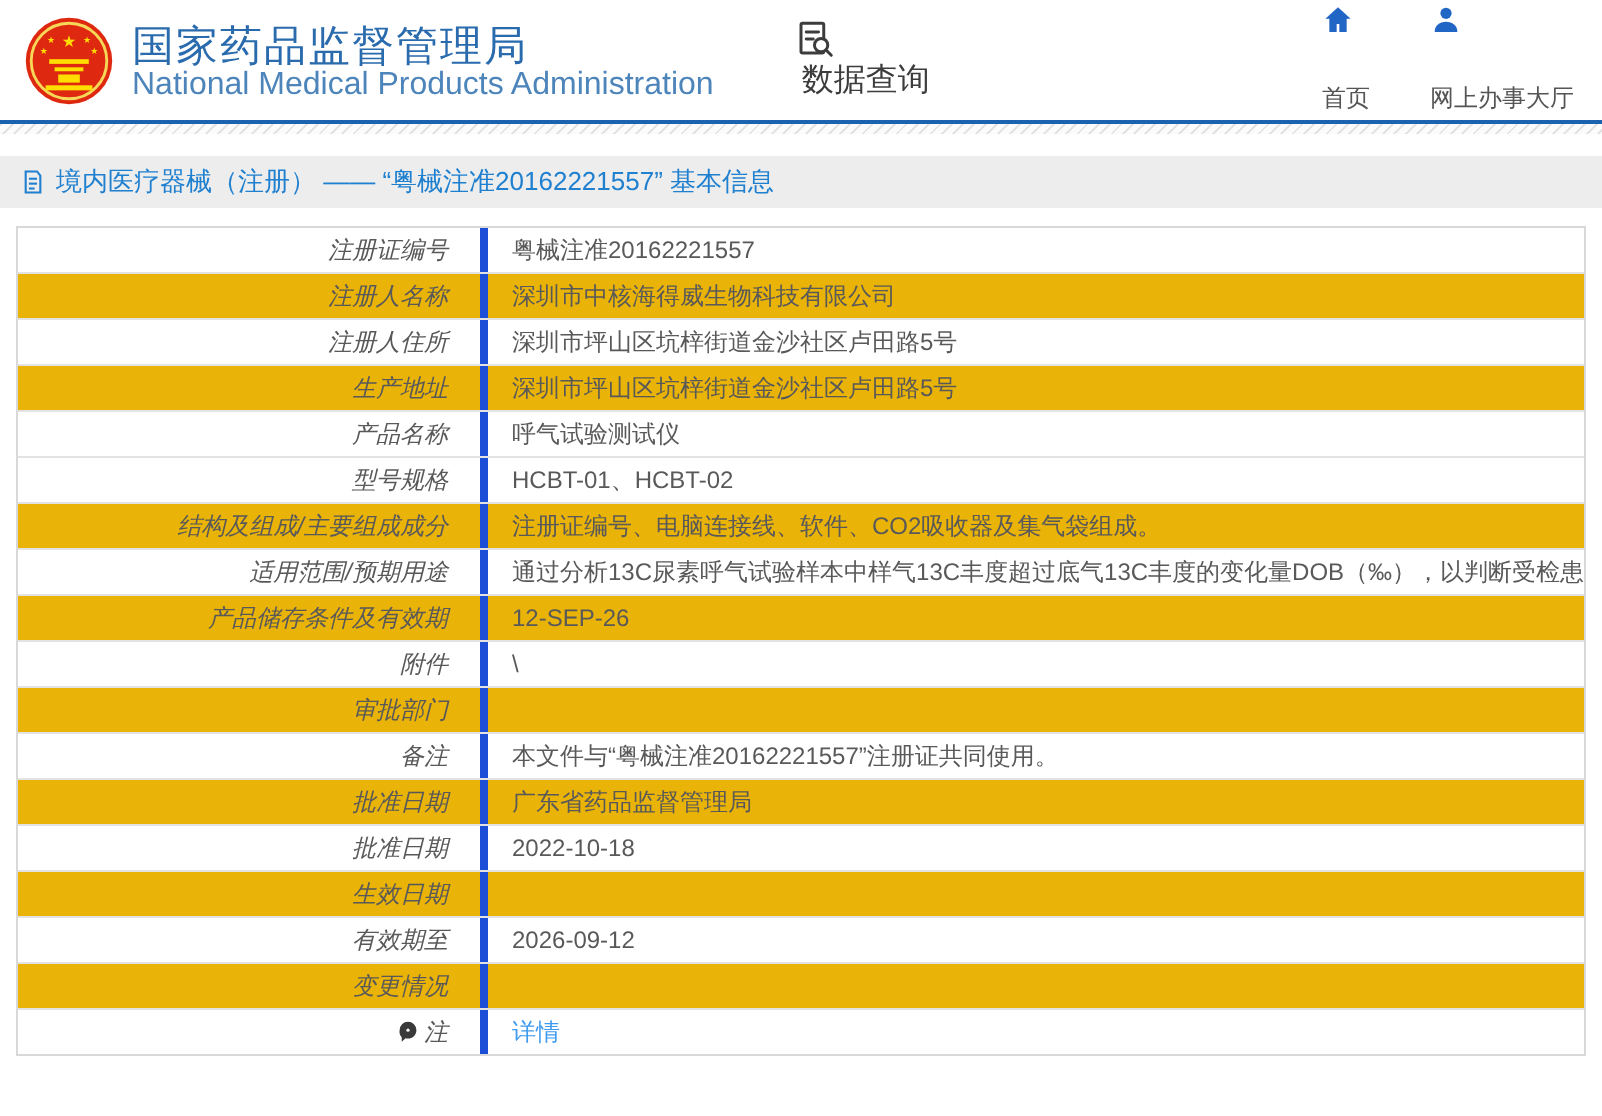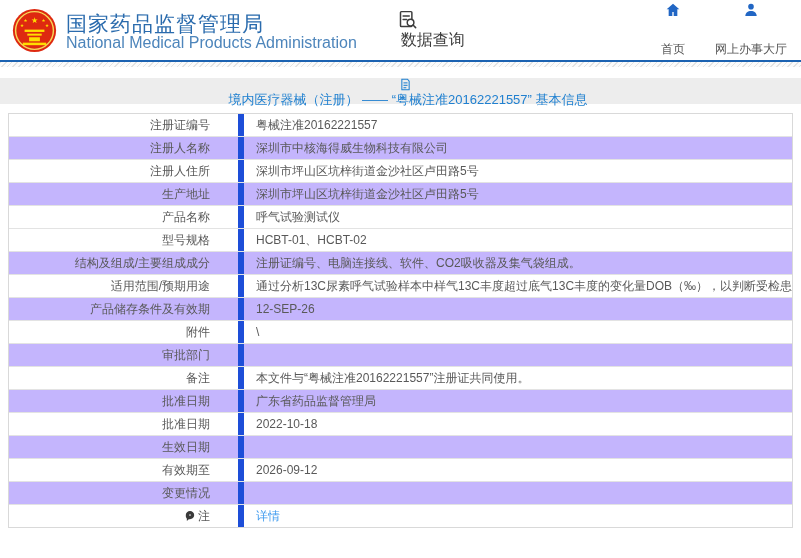--- a/index.html
+++ b/index.html
@@ -19,60 +19,59 @@
   .emblem { width: 45px; height: 45px; flex: 0 0 45px; }
   .brand-text { margin-left: 9px; }
   .site-title { font-size: 21px; font-weight: normal; color: #2a6bad; line-height: 25px; letter-spacing: 1px; }
   .site-subtitle { font-size: 16px; color: #4d85bb; line-height: 13px; text-align: right; }
 
   .section-link { display: flex; margin-left: 40px; cursor: pointer; flex-direction: column; }
   .section-link svg { width: 21px; height: 21px; }
   .section-label { font-size: 16px; color: #3c3c3c; margin-left: 4px; }
 
   .header-nav { margin-left: auto; display: flex; gap: 30px; }
-  .nav-item { display: flex; flex-direction: column; align-items: center; cursor: pointer; gap: 19px; }
+  .nav-item { display: flex; flex-direction: column; align-items: flex-start; cursor: pointer; gap: 19px; }
   .nav-item svg { width: 16px; height: 16px; }
   .nav-label { font-size: 12px; color: #555; margin-top: 4px; white-space: nowrap; }
 
   
   .stripe {
     height: 5px;
     background: repeating-linear-gradient(135deg, #e3e3e3 0px, #e3e3e3 1px, #fbfbfb 1px, #fbfbfb 4px);
   }
 
   
   .breadcrumb-bar {
     margin-top: 11px;
     height: 26px;
     background: #ededed;
     display: flex;
     align-items: center;
     padding-left: 10px;
-    flex-direction: column;
   }
   .breadcrumb-bar svg { width: 13px; height: 14px; flex: 0 0 13px; }
   .breadcrumb-text { font-size: 13px; color: #2080d0; margin-left: 5px; white-space: nowrap; }
 
   
   .info-table {
     margin: 9px 8px 0 8px;
     border: 1px solid #d9d9d9;
     background: #fff;
   }
   .row { display: flex; }
   .row + .row { border-top: 1px solid #e3e3e3; }
-  .row.alt { background: #c4b5fd; align-items: flex-end; }
+  .row.alt { background: #eab308; align-items: flex-end; }
   .cell { font-size: 12px; line-height: 22px; height: 22px; overflow: hidden; white-space: nowrap; }
   .cell.label {
     width: 235px; flex: 0 0 235px;
     text-align: right;
-    padding-right: 28px;
-    border-right: 6px solid #1d4ed8;
+    padding-right: 16px;
+    border-right: 4px solid #1d4ed8;
     color: #595959;
-    display: flex; justify-content: flex-end; align-items: center;
+    display: flex; justify-content: flex-end; align-items: center; font-style: italic;
   }
   .cell.label .note-ic { display: inline-flex; margin-right: 2px; }
   .cell.label .note-ic svg { width: 12px; height: 12px; }
   .cell.value { flex: 1; padding-left: 12px; color: #595959; }
   .cell.value a { color: #3f9bef; text-decoration: none; cursor: pointer; margin-top: 40px; }
 </style>
 </head>
 <body>
 
 <div class="header">

